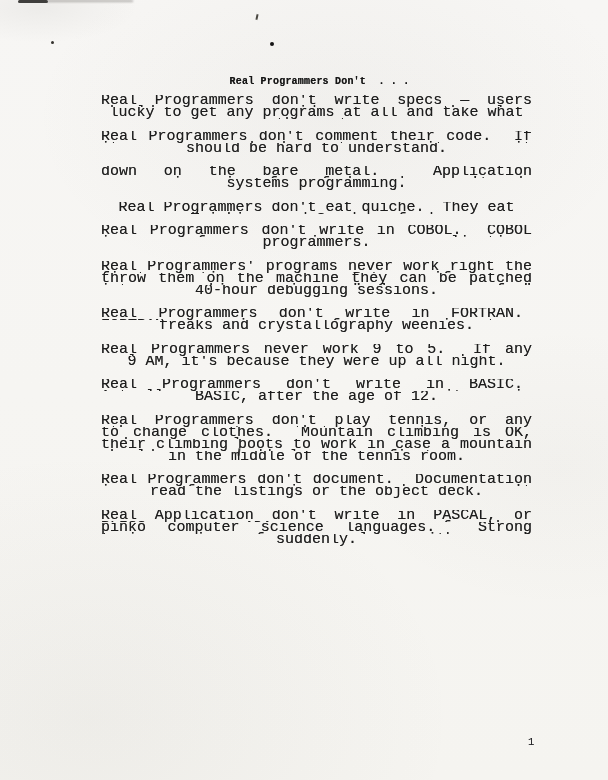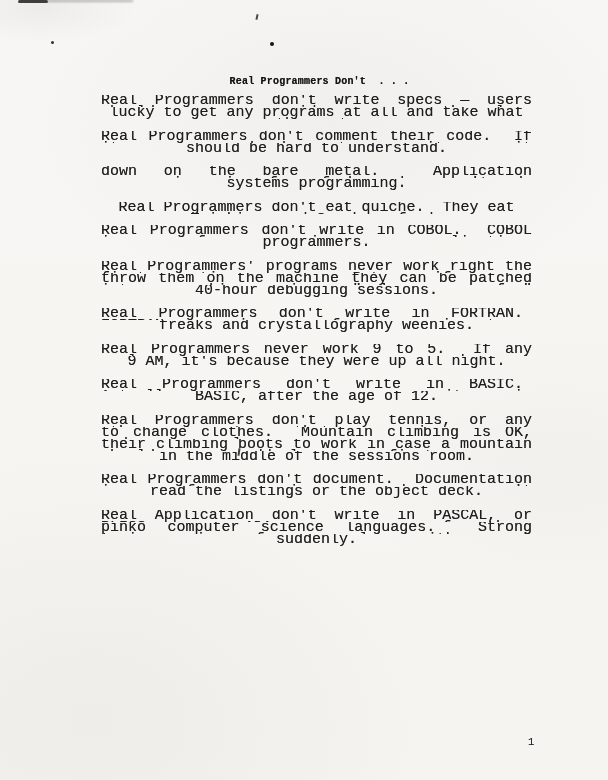--- a/index.html
+++ b/index.html
@@ -110,21 +110,21 @@
         <div class="line">9 AM, it's because they were up all night.</div>
       </div>
       <div class="para">
         <div class="line j">Real Programmers don't write in BASIC.&nbsp; Actually, no programmers write in</div>
         <div class="line">BASIC, after the age of 12.</div>
       </div>
       <div class="para">
         <div class="line j">Real Programmers don't play tennis, or any other sport that requires you</div>
         <div class="line j">to change clothes.&nbsp; Mountain climbing is OK, and real programmers wear</div>
         <div class="line j">their climbing boots to work in case a mountain should suddenly first up</div>
-        <div class="line">in the middle of the sessions room.</div>
+        <div class="line">in the middle of the tennis room.</div>
       </div>
       <div class="para">
         <div class="line j">Real Programmers don't document.&nbsp; Documentation is for simps who can't</div>
         <div class="line">read the listings or the object deck.</div>
       </div>
       <div class="para">
         <div class="line j">Real Application don't write in PASCAL, or BLISS, or ADA, or any of those</div>
         <div class="line j">pinko computer science languages.&nbsp; Strong typing is for people with weak</div>
         <div class="line">suddenly.</div>
       </div>

